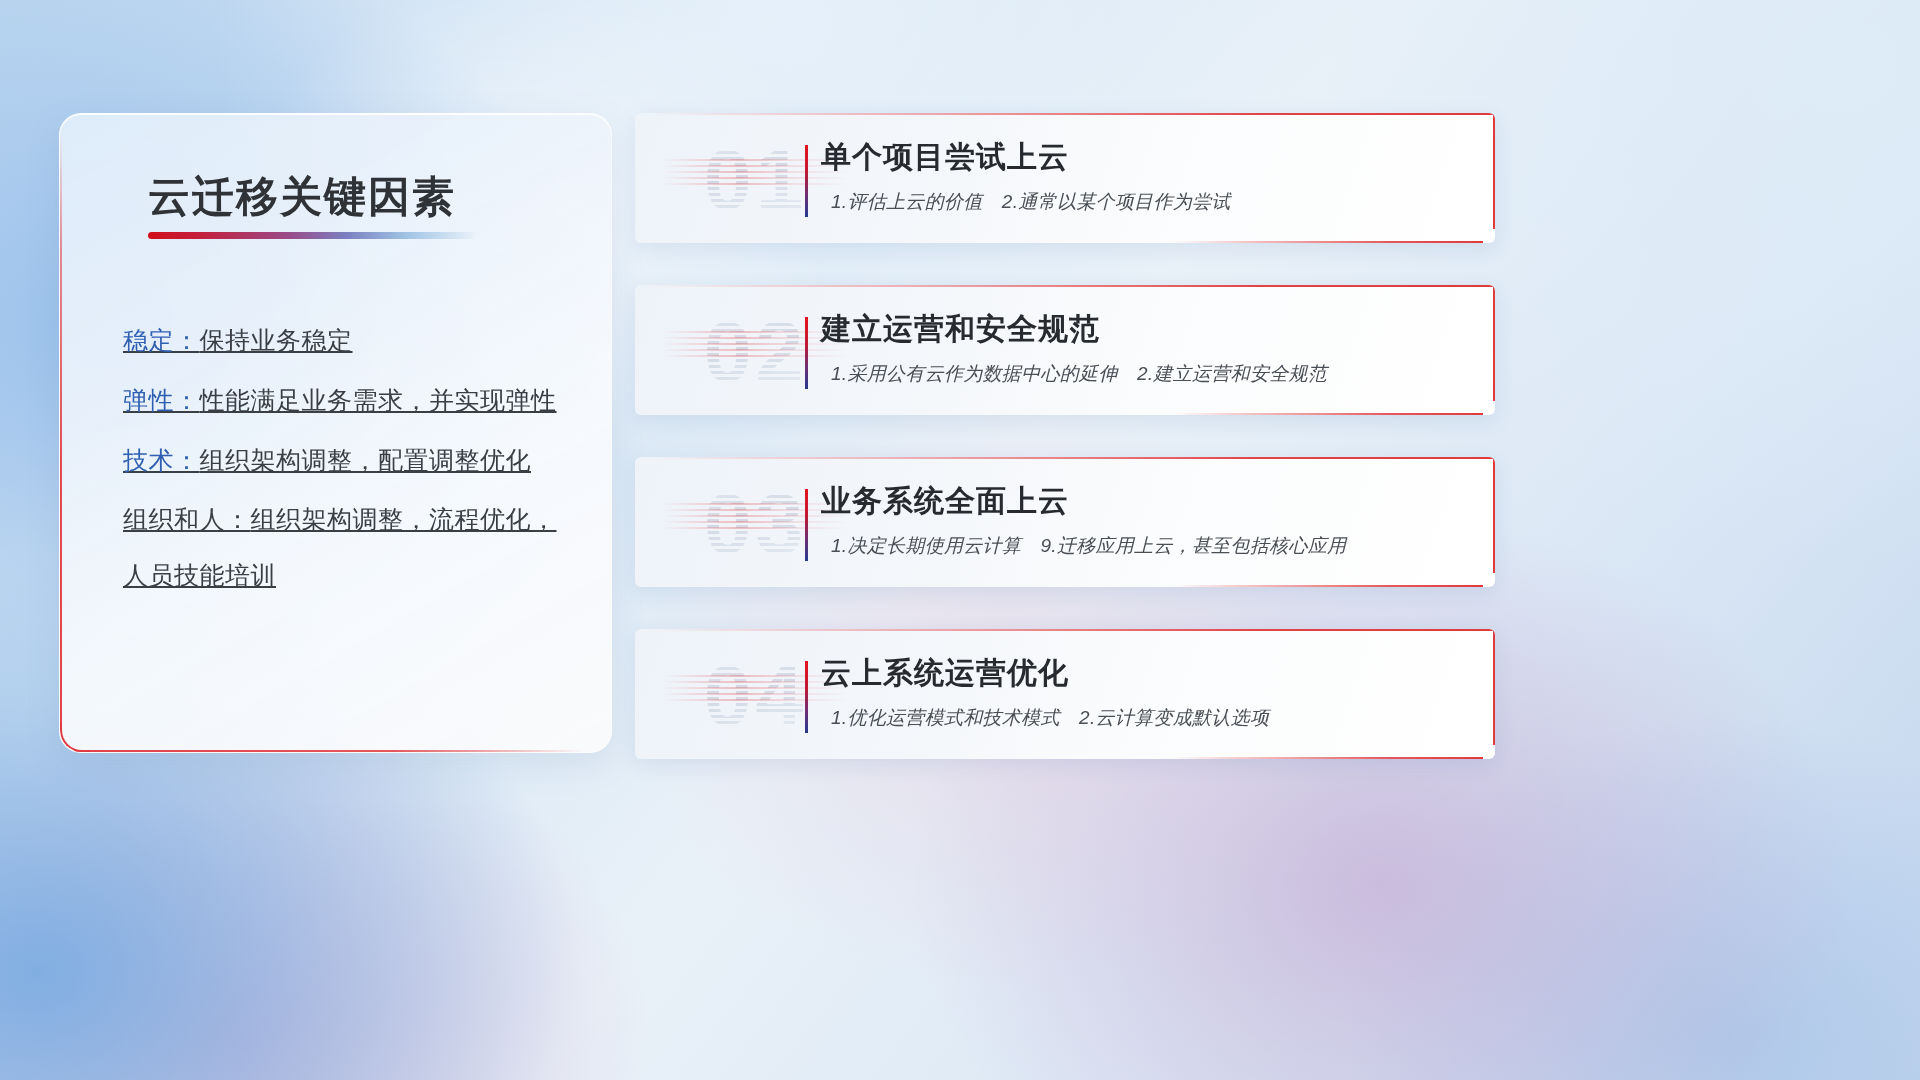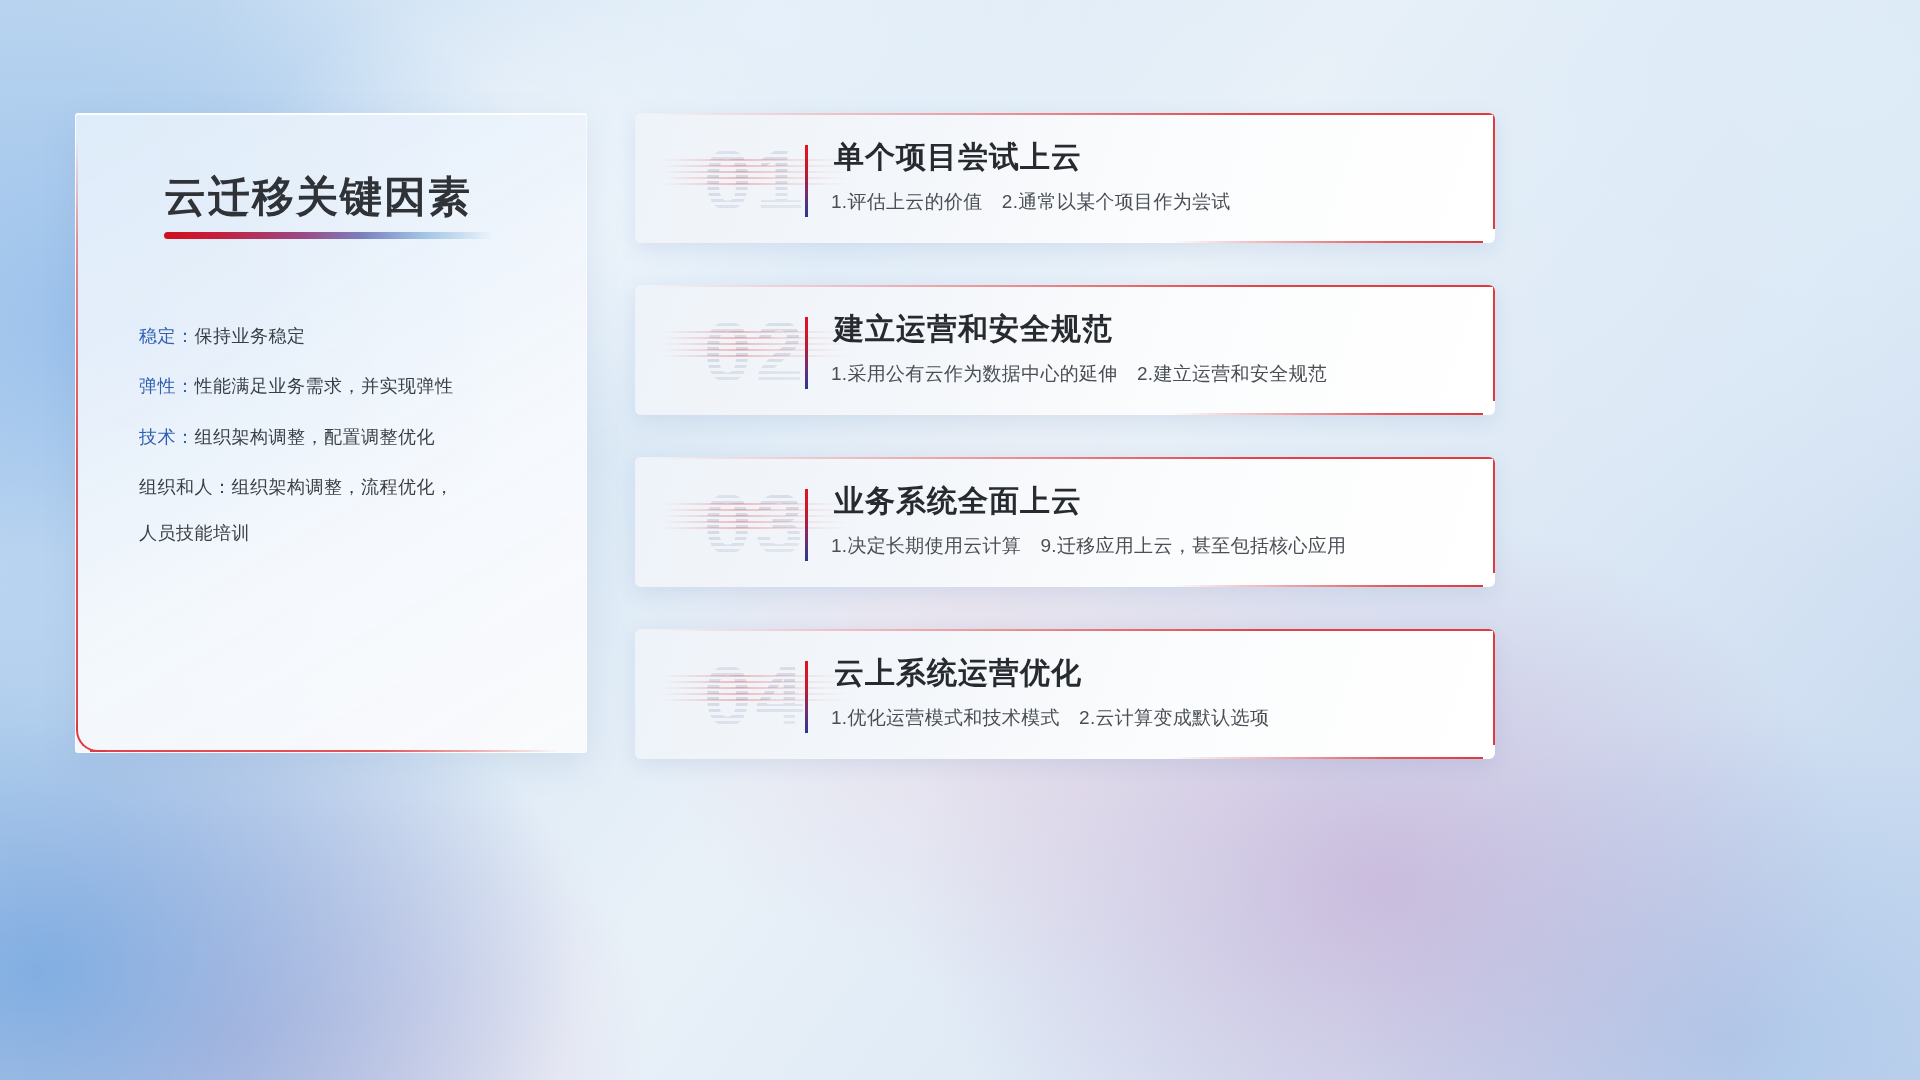--- a/index.html
+++ b/index.html
@@ -25,22 +25,22 @@
   #bg::after{ content:""; position:absolute; inset:0;
       background:
         radial-gradient(520px 420px at 52% 64%, rgba(228,200,220,.45) 0%, rgba(228,200,220,0) 70%),
         radial-gradient(420px 360px at 28% 20%, rgba(255,255,255,.55) 0%, rgba(255,255,255,0) 70%);
   }
 
   #stage { position:absolute; inset:0; z-index:2; }
 
   
   .left-panel{
-    position:absolute; left:75px; top:113px; width:512px; height:640px;
-    border-radius:3px;
+    position:absolute; left:59px; top:113px; width:553px; height:640px;
+    border-radius:22px;
     background:linear-gradient(150deg, rgba(226,238,250,.93) 0%, rgba(236,243,251,.92) 32%, rgba(247,250,253,.94) 62%, rgba(250,250,252,.96) 100%);
     border:1px solid rgba(255,255,255,.75);
     box-shadow:0 10px 34px rgba(90,125,170,.13), inset 0 1px 0 rgba(255,255,255,.9);
     overflow:hidden;
   }
   .lp-edge-l,.lp-edge-b{ position:absolute; background:#e03a3e; }
   .lp-edge-l{ left:0; top:24px; bottom:22px; width:2px;
       background:linear-gradient(180deg,rgba(224,58,62,0) 0%,rgba(224,58,62,.55) 18%,rgba(224,58,62,.9) 55%,rgba(224,58,62,.95) 100%); }
   .lp-edge-b{ left:14px; right:26px; bottom:0; height:2px;
       background:linear-gradient(90deg,rgba(224,58,62,.95) 0%,rgba(224,58,62,.85) 62%,rgba(224,58,62,0) 100%); }
@@ -53,22 +53,22 @@
     font-size:42px; font-weight:bold; color:#2f3337; letter-spacing:2px;
     white-space:nowrap;
   }
   .title-rule{
     position:absolute; left:88px; top:118px; width:330px; height:7px; border-radius:4px;
     background:linear-gradient(90deg,#d0101b 0%,#c41f3d 16%,#9a4a86 42%,#7b7fc0 60%,#9fc3e4 78%,rgba(190,218,240,0) 100%);
   }
 
   .panel-list{ position:absolute; left:63px; top:210px; right:22px; }
   .panel-line{
-    font-size:18px; color:#3a3f45; line-height:1.35;
-    margin-bottom:26px; white-space:nowrap; letter-spacing:.5px;
+    font-size:25px; color:#3a3f45; line-height:1.35;
+    margin-bottom:26px; white-space:nowrap; letter-spacing:.5px;text-decoration:underline;
   }
   .panel-line.tight{ margin-bottom:22px; }
   .k-blue{ color:#2f5fb0; }
   .k-dark{ color:#3a3f45; }
 
   
   .card{
     position:absolute; left:635px; width:860px; height:130px;
     border-radius:6px; overflow:hidden;
     background:linear-gradient(108deg,#eef3f9 0%,#f3f6fa 30%,#fbfcfd 62%,#ffffff 100%);
@@ -93,24 +93,24 @@
   }
   .ghost-tint{ position:absolute; left:28px; top:46px; width:185px; height:26px;
       background:linear-gradient(90deg,rgba(224,58,62,0) 0%,rgba(224,58,62,.30) 40%,rgba(224,58,62,.12) 70%,rgba(224,58,62,0) 100%);
       -webkit-mask-image:repeating-linear-gradient(180deg,#000 0 2px,rgba(0,0,0,0) 2px 6px);
       mask-image:repeating-linear-gradient(180deg,#000 0 2px,rgba(0,0,0,0) 2px 6px);
       pointer-events:none; }
 
   .divider{ position:absolute; left:170px; top:32px; width:3px; height:72px;
       background:linear-gradient(180deg,#e4121f 0%,#c01a33 38%,#6d2f74 70%,#26398e 100%); }
 
-  .card-title{ position:absolute; left:199px; top:24px;
+  .card-title{ position:absolute; left:186px; top:24px;
       font-size:30px; font-weight:bold; color:#272b30; letter-spacing:1px; white-space:nowrap; }
   .card-sub{ position:absolute; left:196px; top:76px;
-      font-size:19px; color:#4a4f55; letter-spacing:.3px; white-space:nowrap; }
+      font-size:19px; color:#4a4f55; letter-spacing:.3px; white-space:nowrap;font-style:italic; }
 </style>
 </head>
 <body>
 
 <div id="bg"></div>
 
 <div id="stage">
 
   <section class="left-panel">
     <span class="lp-edge-l"></span>

